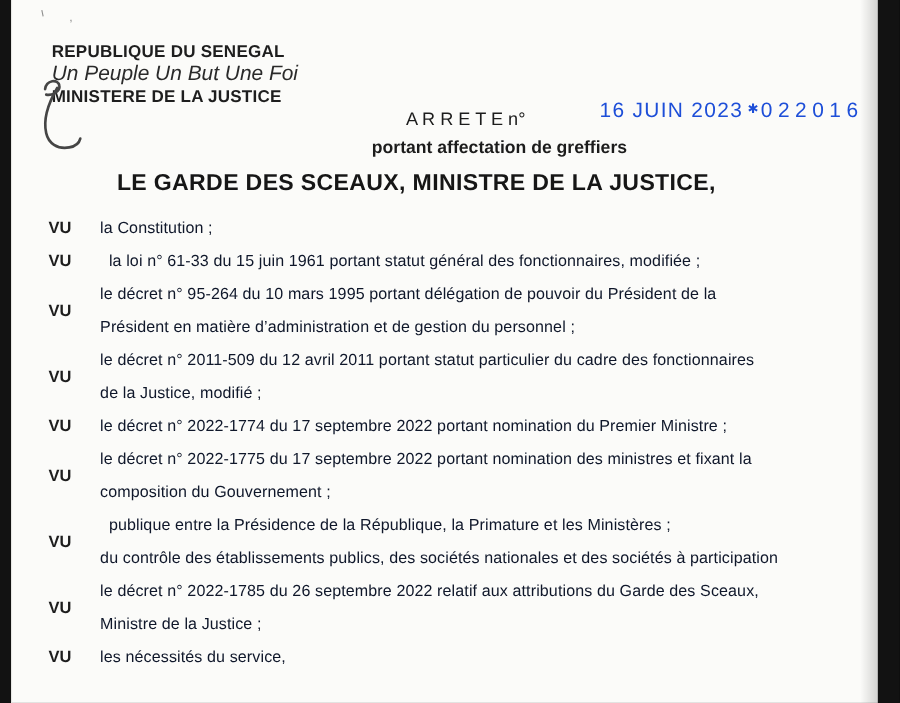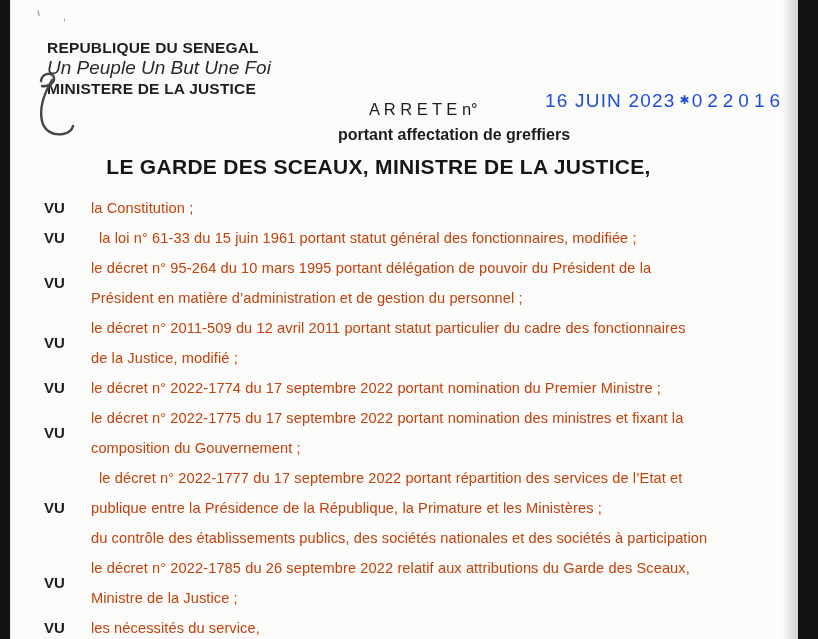--- a/index.html
+++ b/index.html
@@ -58,21 +58,21 @@
     font-weight:bold; font-size:21px; letter-spacing:0.3px; color:#161616; white-space:nowrap;
   }
 
   
   .vu-list { position:absolute; left:33px; top:193px; right:34px; }
   .vu-row  { display:flex; align-items:center; }
   .vu-label {
     flex:0 0 47px; width:47px;
     font-weight:bold; font-size:15px; line-height:30px; color:#1d1d1d;
   }
-  .vu-text { flex:1; font-size:14.6px; line-height:30px; color:#c2410c; letter-spacing:0.1px; }
+  .vu-text { flex:1; font-size:14.6px; line-height:30px; color:#0f172a; letter-spacing:0.1px; }
   .vu-row.indent .vu-line:first-child { padding-left:8px; }
 </style>
 </head>
 <body>
 
 <div class="stage">
   <div class="page">
 
     <span class="speck speck-1">ı</span>
     <span class="speck speck-2">,</span>
@@ -132,21 +132,20 @@
         <div class="vu-row">
           <div class="vu-label">VU</div>
           <div class="vu-text">
             <div class="vu-line">le décret n° 2022-1775 du 17 septembre 2022 portant nomination des ministres et fixant la</div>
             <div class="vu-line">composition du Gouvernement ;</div>
           </div>
         </div>
         <div class="vu-row indent">
           <div class="vu-label">VU</div>
           <div class="vu-text">
-            <div class="vu-line">le décret n° 2022-1777 du 17 septembre 2022 portant répartition des services de l’Etat et</div>
             <div class="vu-line">publique entre la Présidence de la République, la Primature et les Ministères ;</div>
             <div class="vu-line">du contrôle des établissements publics, des sociétés nationales et des sociétés à participation</div>
           </div>
         </div>
         <div class="vu-row">
           <div class="vu-label">VU</div>
           <div class="vu-text">
             <div class="vu-line">le décret n° 2022-1785 du 26 septembre 2022 relatif aux attributions du Garde des Sceaux,</div>
             <div class="vu-line">Ministre de la Justice ;</div>
           </div>

